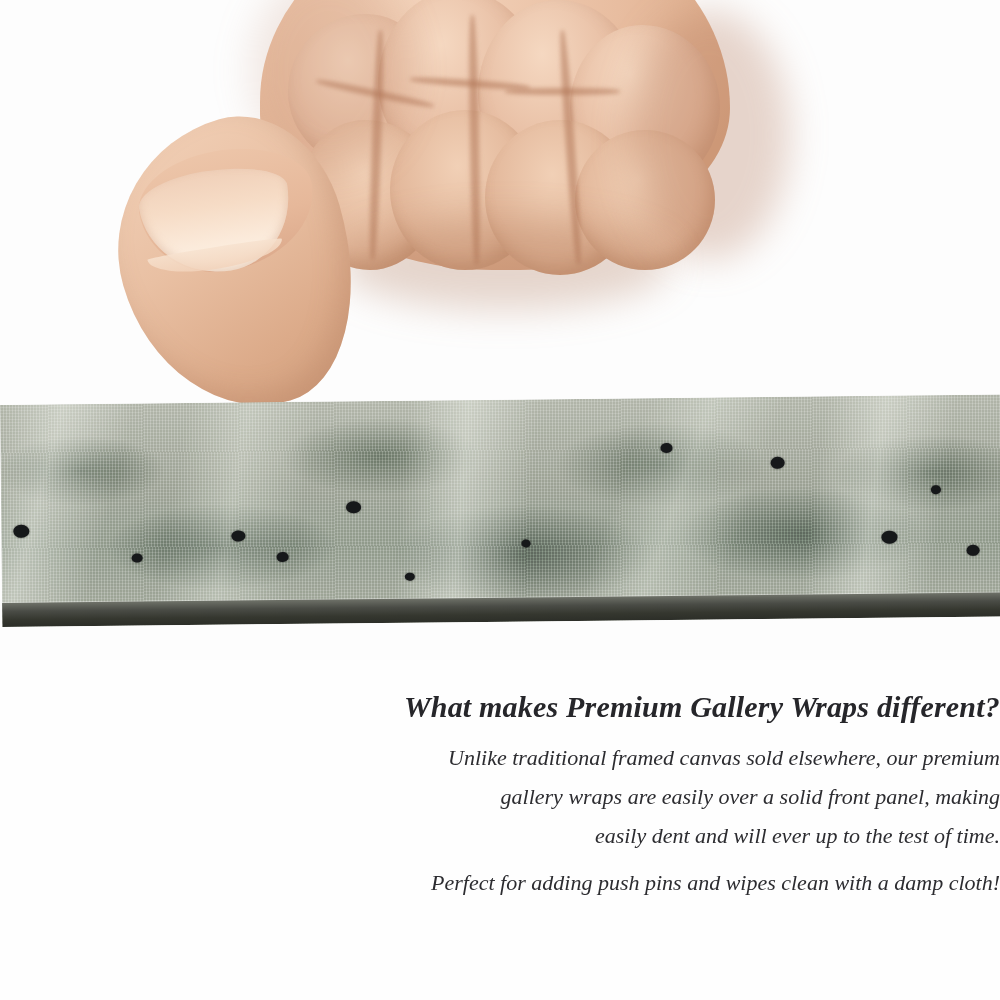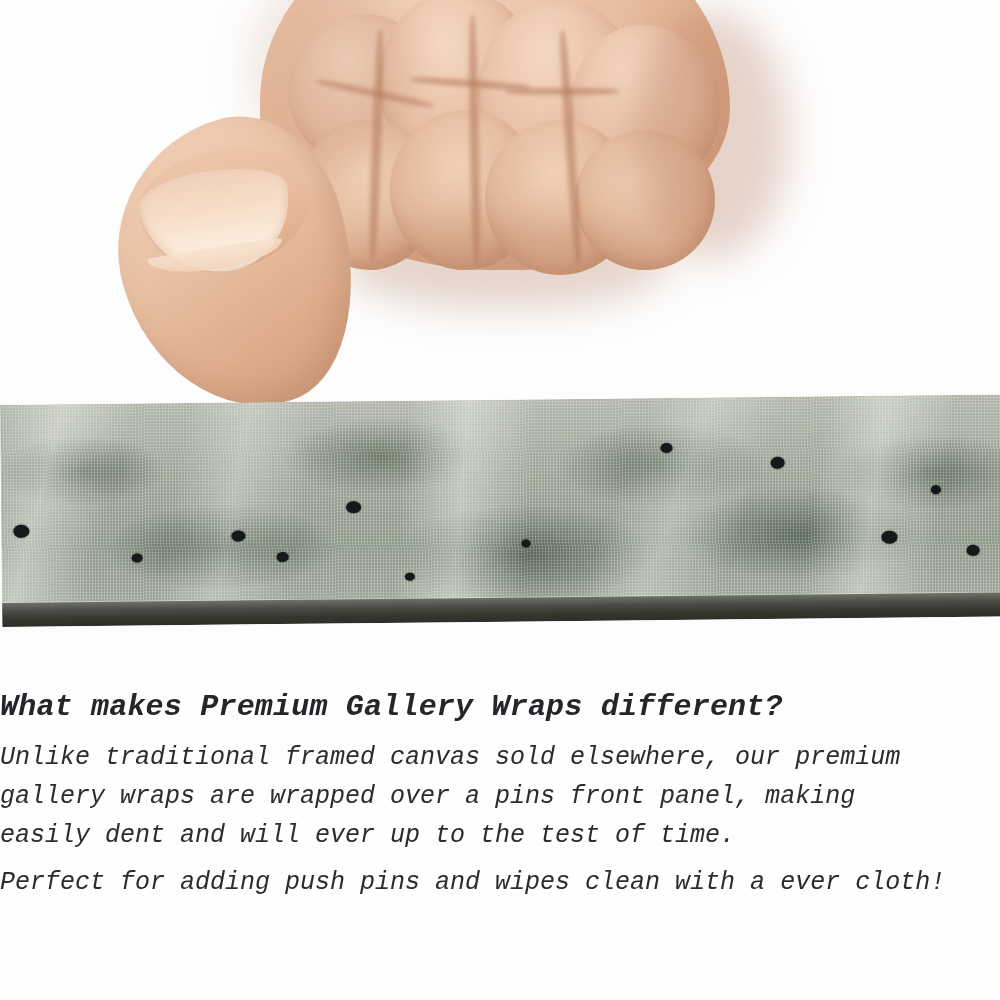--- a/index.html
+++ b/index.html
@@ -228,35 +228,35 @@
     height: 3px;
     background: rgba(255,255,255,0.25);
   }
 
   
   .copy {
     position: absolute;
     left: 0;
     top: 690px;
     width: 1000px;
-    text-align: left;
+    text-align: right;
     color: #2f2f33;
-    font-family: Liberation Mono, monospace;
+    font-family: Liberation Serif, serif;
   }
   .copy-heading {
     font-style: italic;
     font-weight: 700;
     font-size: 30px;
     letter-spacing: 0.2px;
     margin-bottom: 14px;
     color: #26262a;
   }
   .copy-line {
     font-style: italic;
-    font-size: 25px;
+    font-size: 22px;
     line-height: 39px;
     color: #2c2c30;
   }
   .copy-last {
     margin-top: 8px;
   }
 </style>
 </head>
 <body>
 
@@ -314,18 +314,18 @@
         <div class="spot" style="left:965px; top:150px; width:13px; height:11px;"></div>
       </div>
       <div class="canvas-edge-hi"></div>
       <div class="canvas-edge"></div>
     </div>
   </div>
 
   <div class="copy">
     <div class="copy-heading">What makes Premium Gallery Wraps different?</div>
     <div class="copy-line">Unlike traditional framed canvas sold elsewhere, our premium</div>
-    <div class="copy-line">gallery wraps are wrapped over a pins front panel, making</div>
+    <div class="copy-line">gallery wraps are easily over a solid front panel, making</div>
     <div class="copy-line">easily dent and will ever up to the test of time.</div>
-    <div class="copy-line copy-last">Perfect for adding push pins and wipes clean with a ever cloth!</div>
+    <div class="copy-line copy-last">Perfect for adding push pins and wipes clean with a damp cloth!</div>
   </div>
 
 </div>
 
 </body></html>

